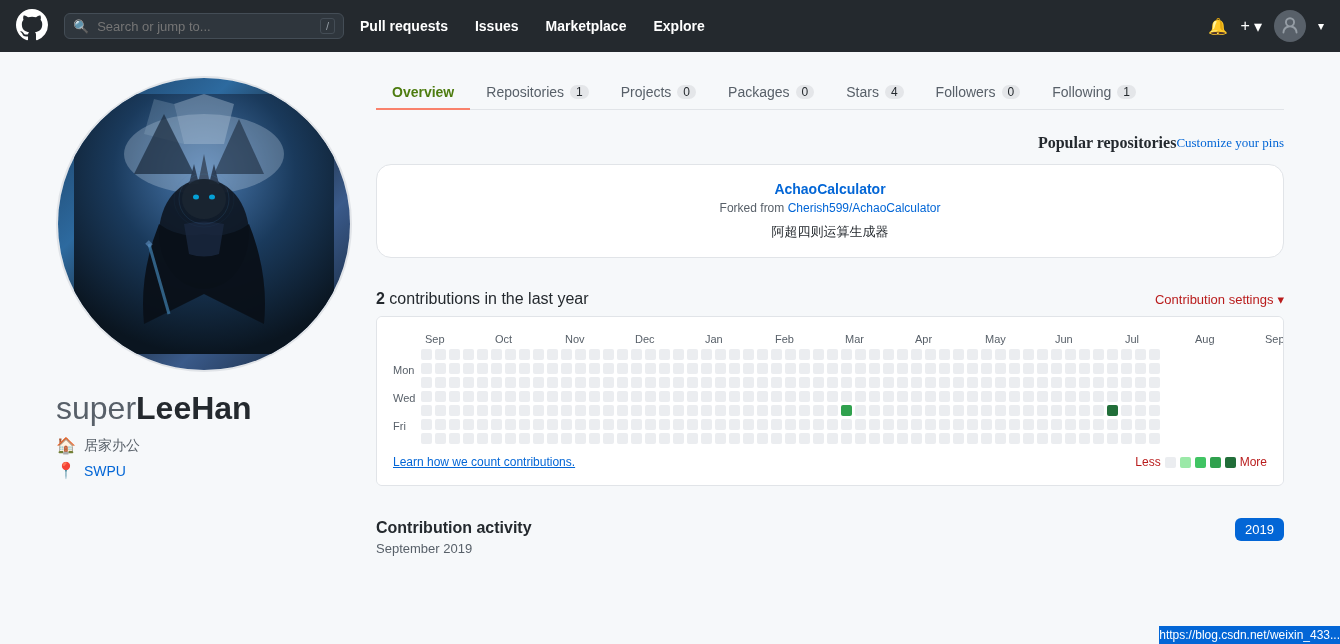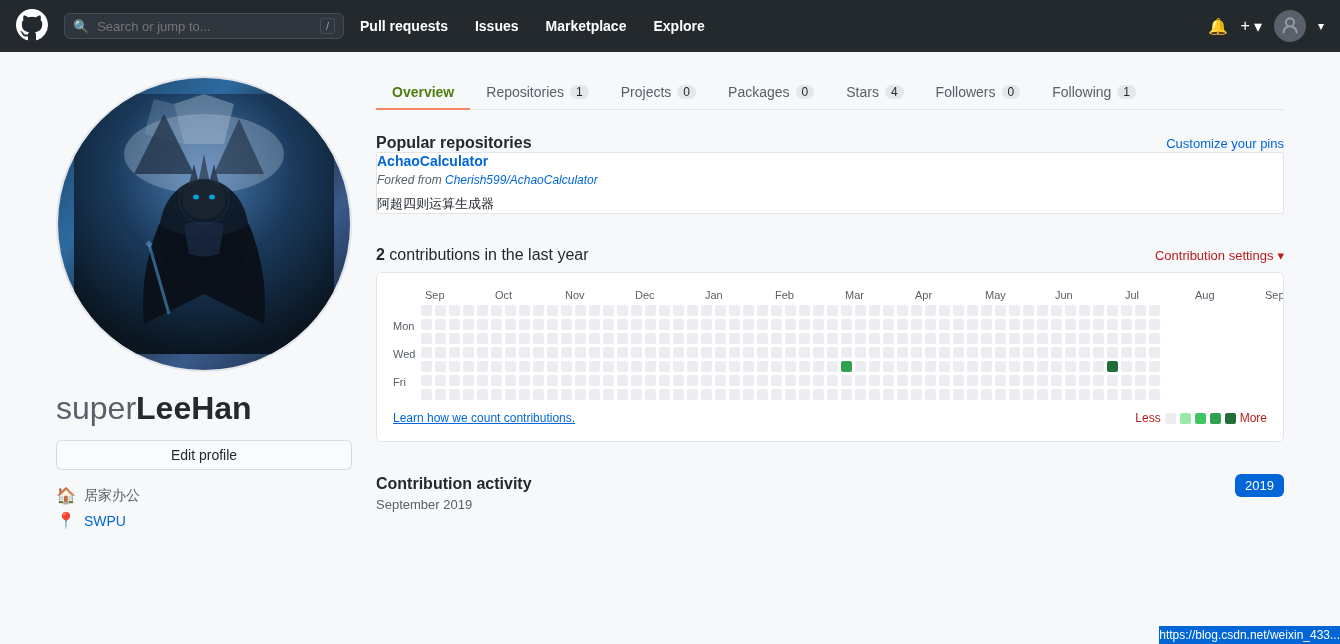--- a/index.html
+++ b/index.html
@@ -196,50 +196,53 @@
       border-radius: 20px;
       padding: 0px 6px;
       font-size: 12px;
       font-weight: 500;
       color: #24292e;
     }
 
     
     .section-header {
       display: flex;
-      justify-content: space-between;
-      align-items: center;
+      justify-content: flex-end;
+      align-items: center;
+      margin-bottom: 12px;
+      font-family: Liberation Serif, serif;
     }
     .section-title {
       font-size: 16px;
       font-weight: 600;
       color: #24292e;
     }
     .section-link {
       font-size: 13px;
       color: #0366d6;
       text-decoration: none;
     }
     .repo-card {
       border: 1px solid #e1e4e8;
-      border-radius: 2px;
+      border-radius: 15px;
+      padding: 16px;
       background: white;
       margin-bottom: 16px;
+      text-align: center;
     }
     .repo-name {
       font-size: 14px;
       font-weight: 600;
       color: #0366d6;
       text-decoration: none;
     }
     .repo-fork-info {
       font-size: 12px;
       color: #586069;
       margin-top: 4px;
-      font-style: italic;
     }
     .repo-fork-info a { color: #0366d6; text-decoration: none; }
     .repo-desc {
       font-size: 13px;
       color: #24292e;
       margin-top: 8px;
     }
 
     
     .contributions-section {
@@ -453,21 +456,20 @@
           <circle cx="130" cy="105" r="25" fill="none" stroke="#4488bb" stroke-width="0.5" opacity="0.3"></circle>
           <ellipse cx="130" cy="105" rx="30" ry="28" fill="none" stroke="#3377aa" stroke-width="0.3" opacity="0.2"></ellipse>
         </svg>
       </div>
     </div>
 
     <div class="username">
       <span style="color:#586069; font-weight:300;">super</span><strong>LeeHan</strong>
     </div>
 
-    <button class="edit-profile-btn">Edit profile</button>
 
     <ul class="profile-meta">
       <li>
         <span class="profile-meta-icon">🏠</span>
         <span>居家办公</span>
       </li>
       <li>
         <span class="profile-meta-icon">📍</span>
         <a href="#" class="link-color">SWPU</a>
       </li>

